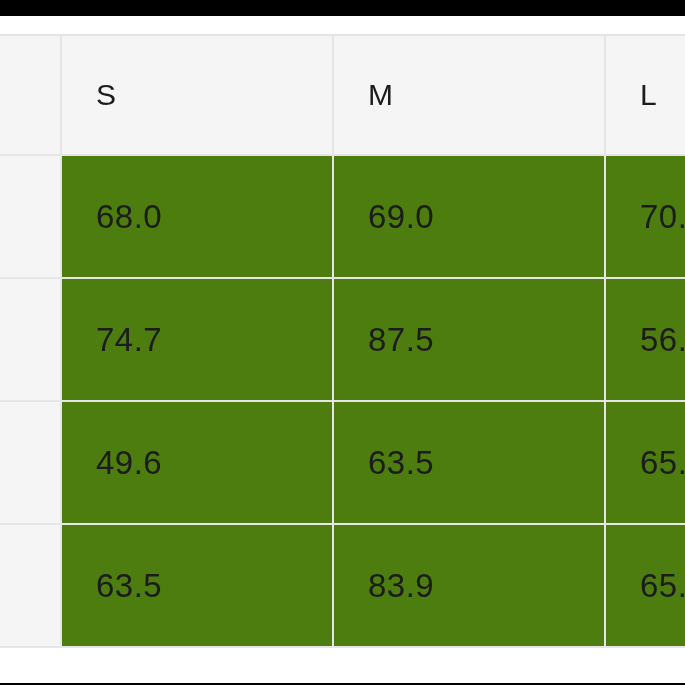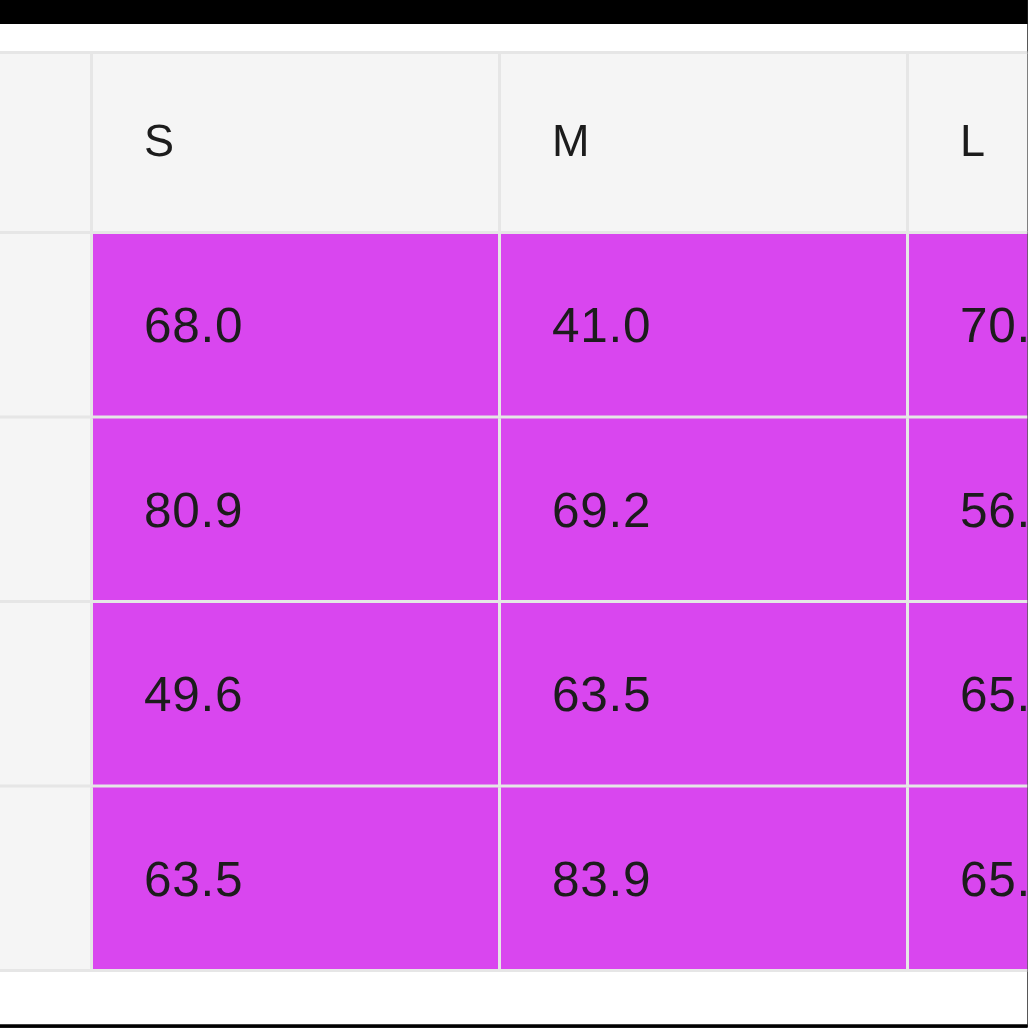--- a/index.html
+++ b/index.html
@@ -79,21 +79,21 @@
   table.size-table thead th.corner {
     background: #f5f5f5;
   }
   table.size-table tbody th.row-label {
     background: #f5f5f5;
     color: #1c1c1c;
     font-size: 28px;
     white-space: nowrap;
   }
   table.size-table tbody td {
-    background: #d946ef;
+    background: #4d7c0f;
     color: #1c1c1c;
     font-size: 33px;
     letter-spacing: 0.5px;
   }
 </style>
 </head>
 <body>
 
 <div id="screen">
 
@@ -113,27 +113,27 @@
           <th class="corner"></th>
           <th>S</th>
           <th>M</th>
           <th>L</th>
         </tr>
       </thead>
       <tbody>
         <tr>
           <th class="row-label"></th>
           <td>68.0</td>
-          <td>41.0</td>
+          <td>69.0</td>
           <td>70.5</td>
         </tr>
         <tr>
           <th class="row-label"></th>
-          <td>80.9</td>
-          <td>69.2</td>
+          <td>74.7</td>
+          <td>87.5</td>
           <td>56.5</td>
         </tr>
         <tr>
           <th class="row-label"></th>
           <td>49.6</td>
           <td>63.5</td>
           <td>65.0</td>
         </tr>
         <tr>
           <th class="row-label"></th>

